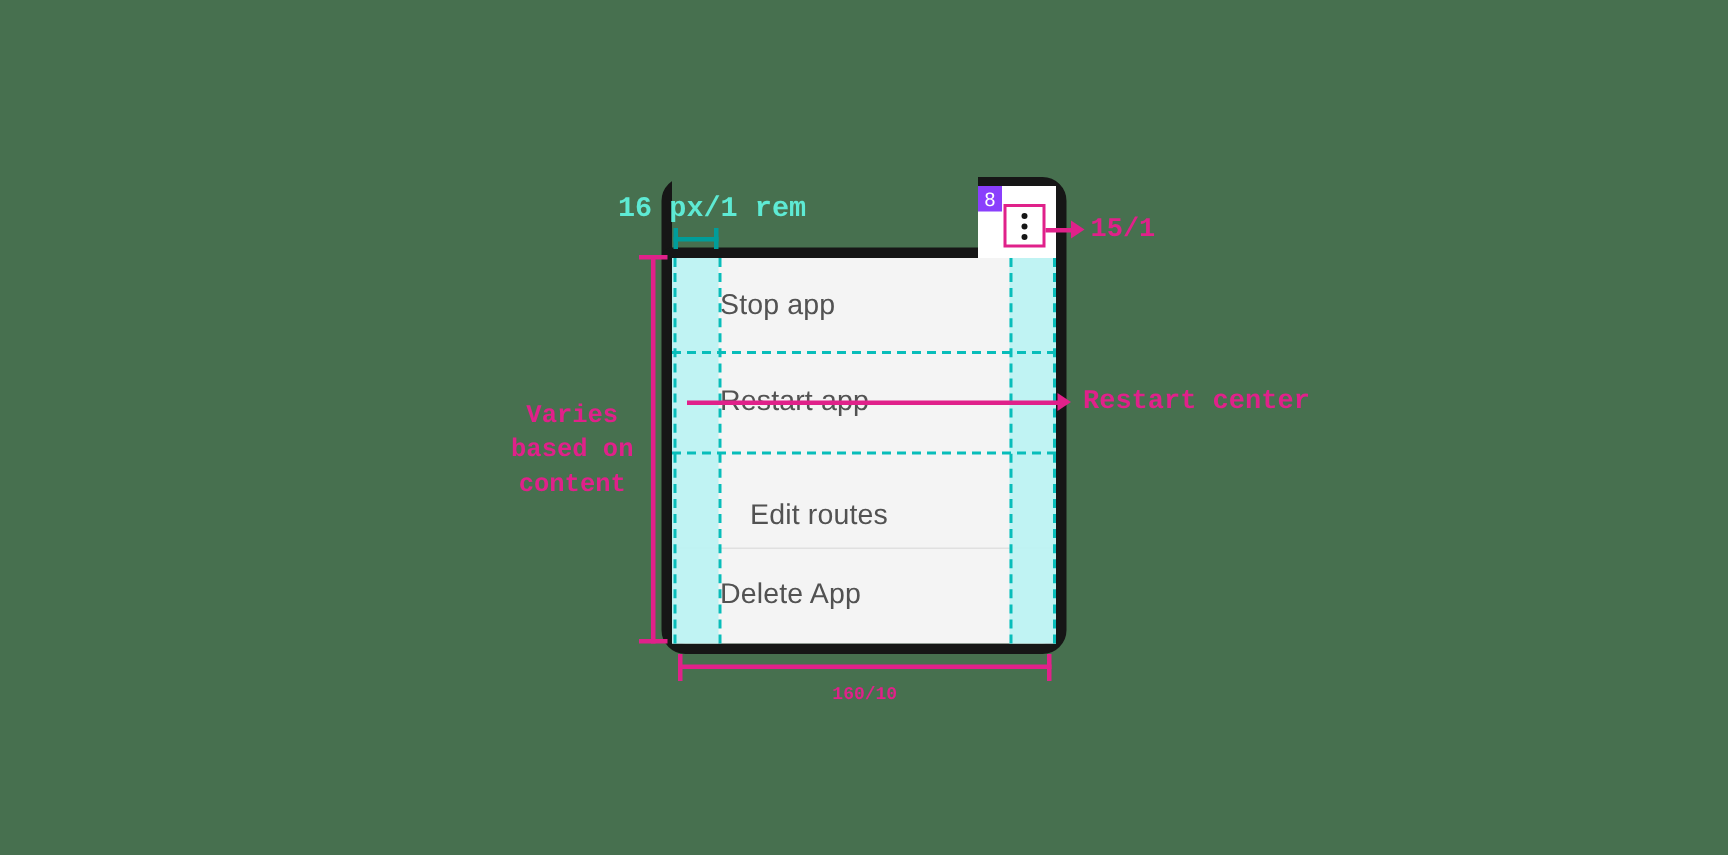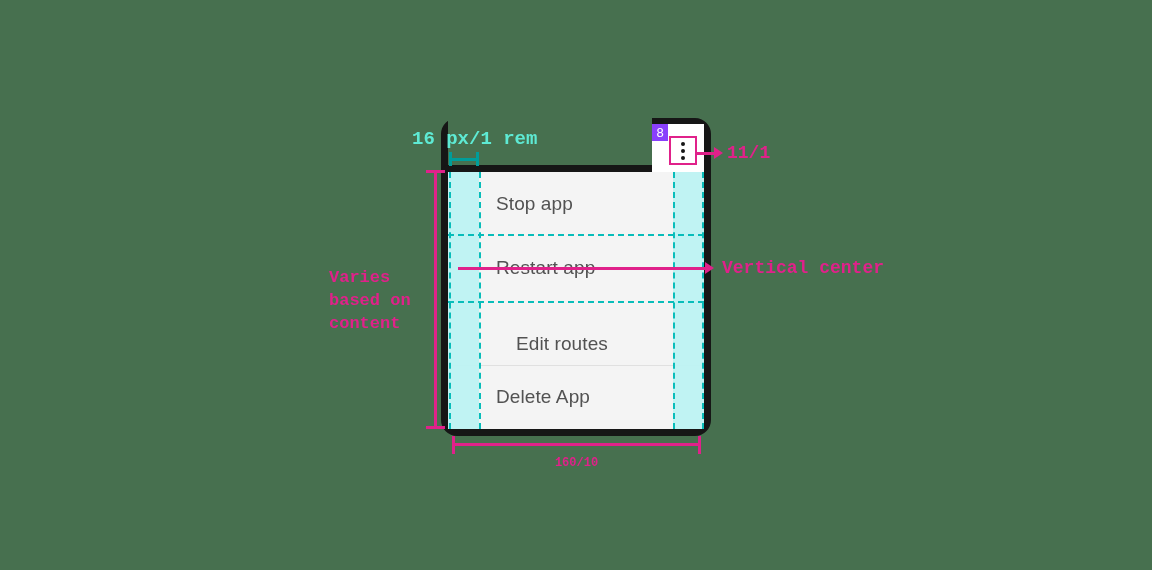--- a/index.html
+++ b/index.html
@@ -113,21 +113,21 @@
   .menu-item {
     position: absolute;
     left: 0;
     width: 256px;
     height: 64px;
     display: flex;
     align-items: center;
     box-sizing: border-box;
   }
   .menu-item .label {
-    padding-left: 48px;
+    padding-left: 32px;
     font-size: 19px;
     color: #525252;
     font-family: "Liberation Sans", sans-serif;
     letter-spacing: 0.1px;
     white-space: nowrap;
   }
   .menu-item.i0 { top: 0px; }
   .menu-item.i1 { top: 64px; }
   .menu-item.i2 { top: 140px; margin-left: 20px; }
   .menu-item.i3 { top: 193px; border-radius: 31px; }
@@ -232,20 +232,21 @@
   .varies-label {
     position: absolute;
     left: 329px;
     top: 266px;
     width: 105px;
     font-family: "Liberation Mono", monospace;
     font-size: 17px;
     font-weight: bold;
     color: #e0218a;
     line-height: 23px;
+    text-align: center;
   }
 
   
   .dim-h {
     position: absolute;
     left: 452px;
     top: 443px;
     width: 249px;
     height: 3px;
     background: #e0218a;
@@ -390,19 +391,19 @@
   <div class="dim-v-cap bottom"></div>
   <div class="varies-label">Varies based on content</div>
 
   <div class="dim-h"></div>
   <div class="dim-h-cap left"></div>
   <div class="dim-h-cap right"></div>
   <div class="width-label">160/10</div>
 
   <div class="center-line"></div>
   <div class="center-arrow"></div>
-  <div class="center-label">Vertical center</div>
+  <div class="center-label">Restart center</div>
 
   <div class="kebab-line"></div>
   <div class="kebab-arrow"></div>
-  <div class="kebab-label">11/1</div>
+  <div class="kebab-label">15/1</div>
 
 </div>
 
 </body></html>

